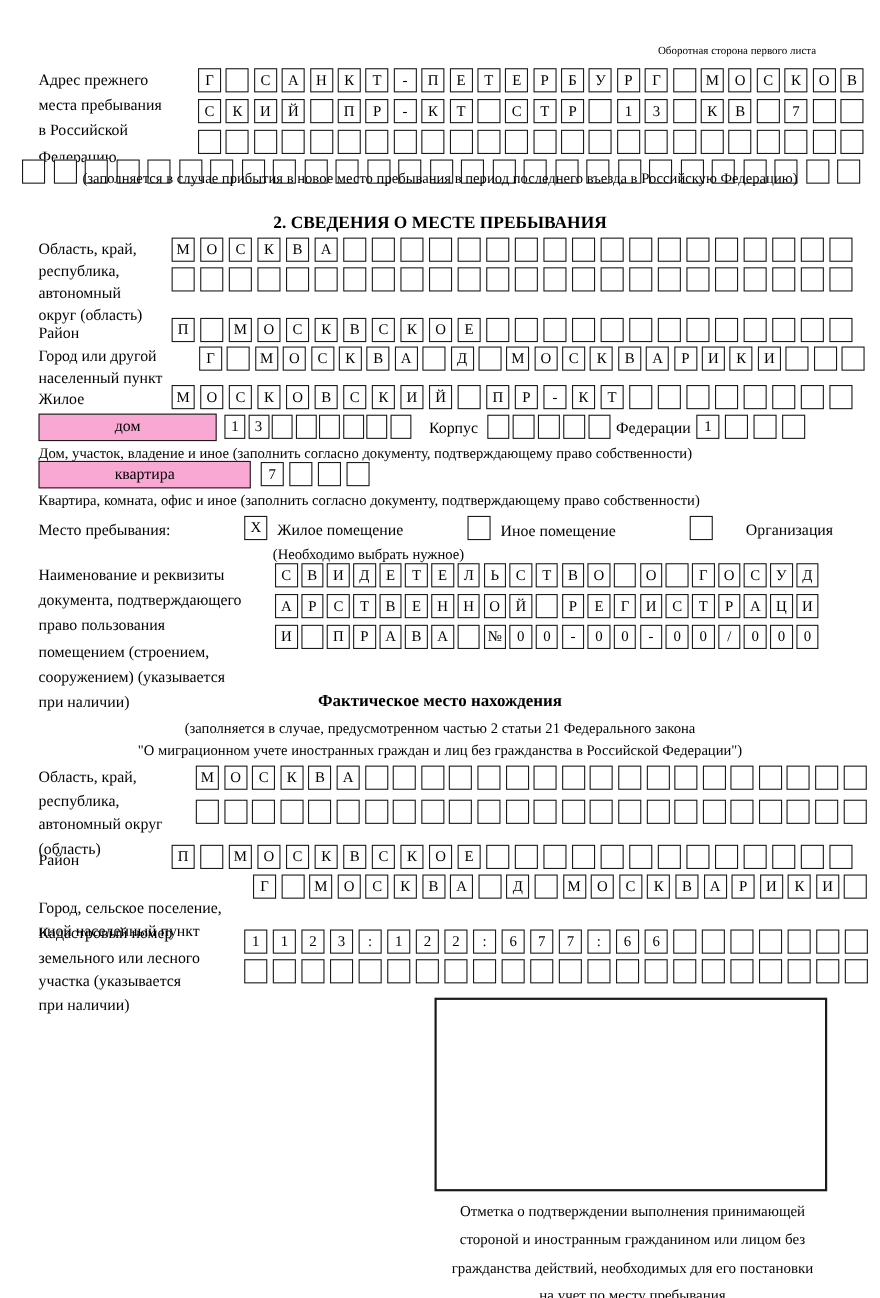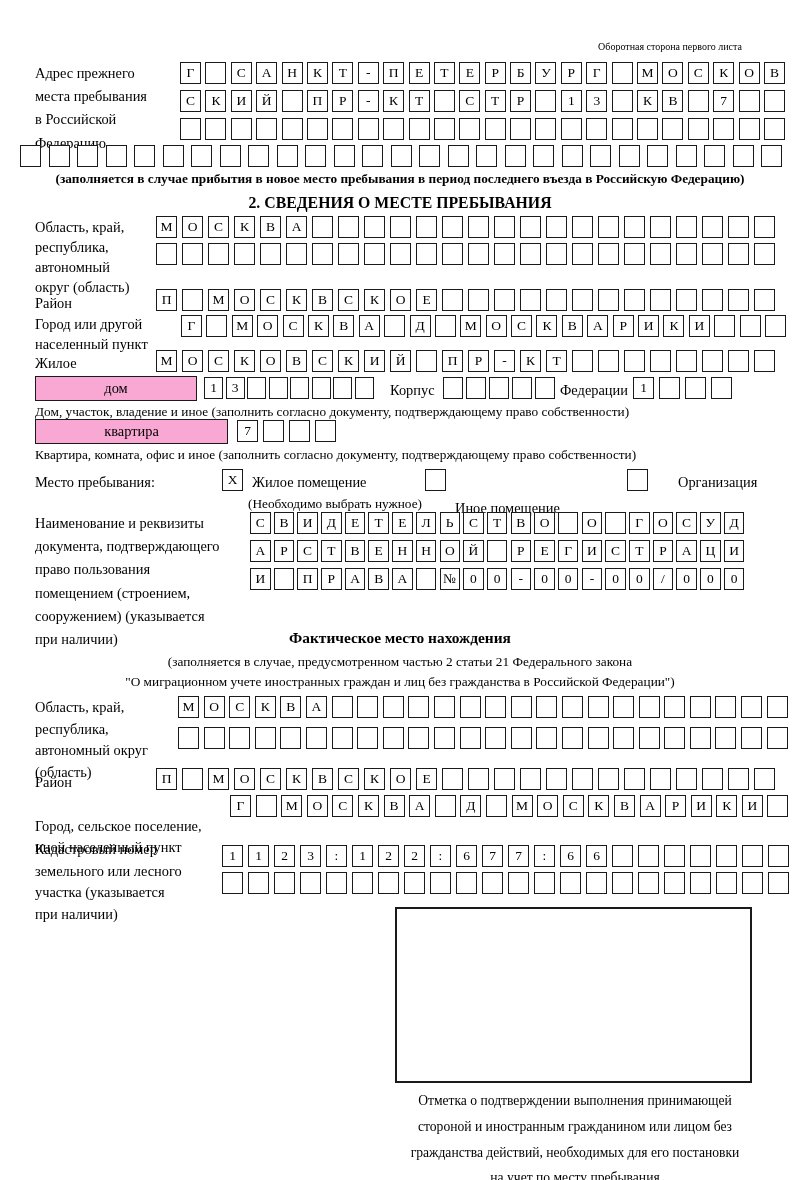--- a/index.html
+++ b/index.html
@@ -133,21 +133,21 @@
       <span class="cell"></span>
       <span class="cell"></span>
       <span class="cell"></span>
       <span class="cell"></span>
       <span class="cell"></span>
       <span class="cell"></span>
       <span class="cell"></span>
       <span class="cell"></span>
       <span class="cell"></span>
     </div>
-  <div class="abs note ctr" style="top:171px;font-weight:bold;">(заполняется в случае прибытия в новое место пребывания в период последнего въезда в Российскую Федерацию)</div>
+  <div class="abs note ctr" style="top:154px;">(заполняется в случае прибытия в новое место пребывания в период последнего въезда в Российскую Федерацию)</div>
 
   <div class="abs ttl ctr" style="top:194px;">2. СВЕДЕНИЯ О МЕСТЕ ПРЕБЫВАНИЯ</div>
 
   <div class="abs lbl" style="left:35px;top:217px;line-height:20px;">
       <div>Область, край,</div>
       <div>республика,</div>
       <div>автономный</div>
       <div>округ (область)</div>
     </div>
   <div class="abs boxrow g5" style="left:156px;top:216px;">
@@ -324,21 +324,21 @@
       <span class="cell"></span>
       <span class="cell"></span>
       <span class="cell"></span>
     </div>
   <div class="abs note" style="left:35px;top:447px;">Квартира, комната, офис и иное (заполнить согласно документу, подтверждающему право собственности)</div>
 
   <div class="abs lbl" style="left:35px;top:471px;">Место пребывания:</div>
   <span class="cell abs" style="left:222px;top:469px;">X</span>
   <div class="abs lbl" style="left:252px;top:471px;">Жилое помещение</div>
   <span class="cell abs" style="left:425px;top:469px;"></span>
-  <div class="abs lbl" style="left:455px;top:497px;">Иное помещение</div>
+  <div class="abs lbl" style="left:455px;top:472px;">Иное помещение</div>
   <span class="cell abs" style="left:627px;top:469px;"></span>
   <div class="abs lbl" style="left:678px;top:471px;">Организация</div>
   <div class="abs note" style="left:100px;top:496px;width:470px;text-align:center;">(Необходимо выбрать нужное)</div>
 
   <div class="abs lbl" style="left:35px;top:512px;">
       <div>Наименование и реквизиты</div>
       <div>документа, подтверждающего</div>
       <div>право пользования</div>
       <div>помещением (строением,</div>
       <div>сооружением) (указывается</div>

